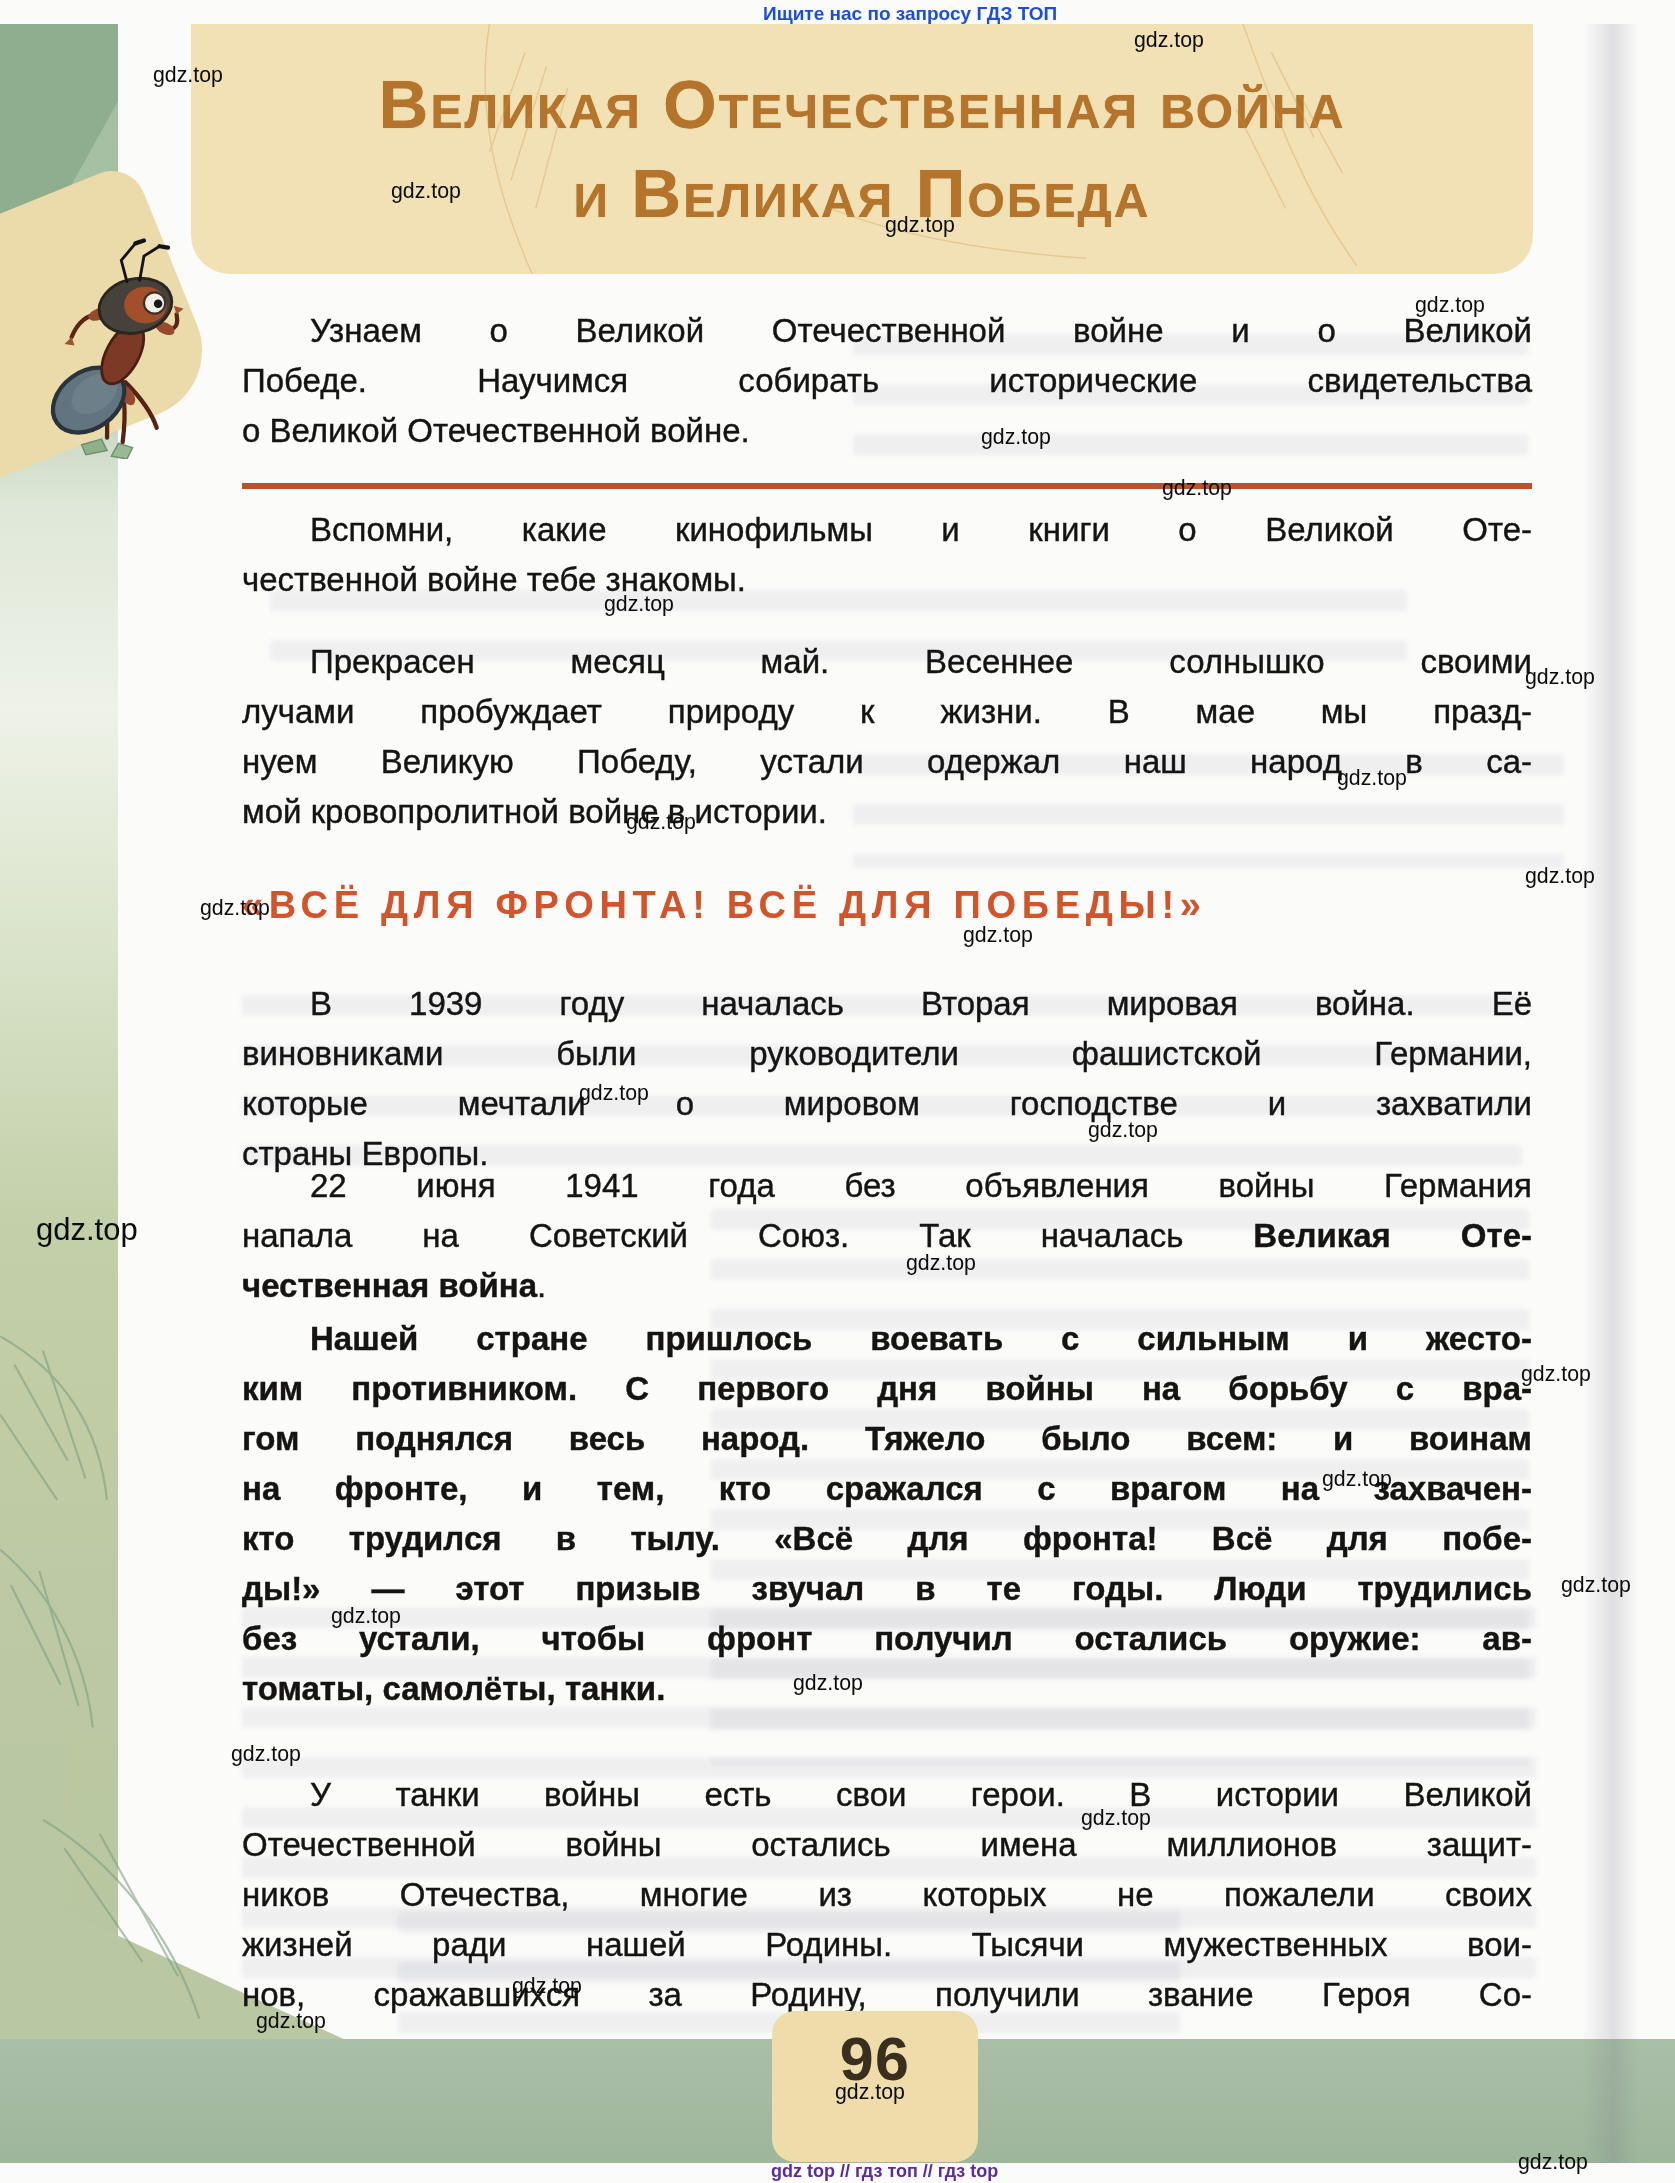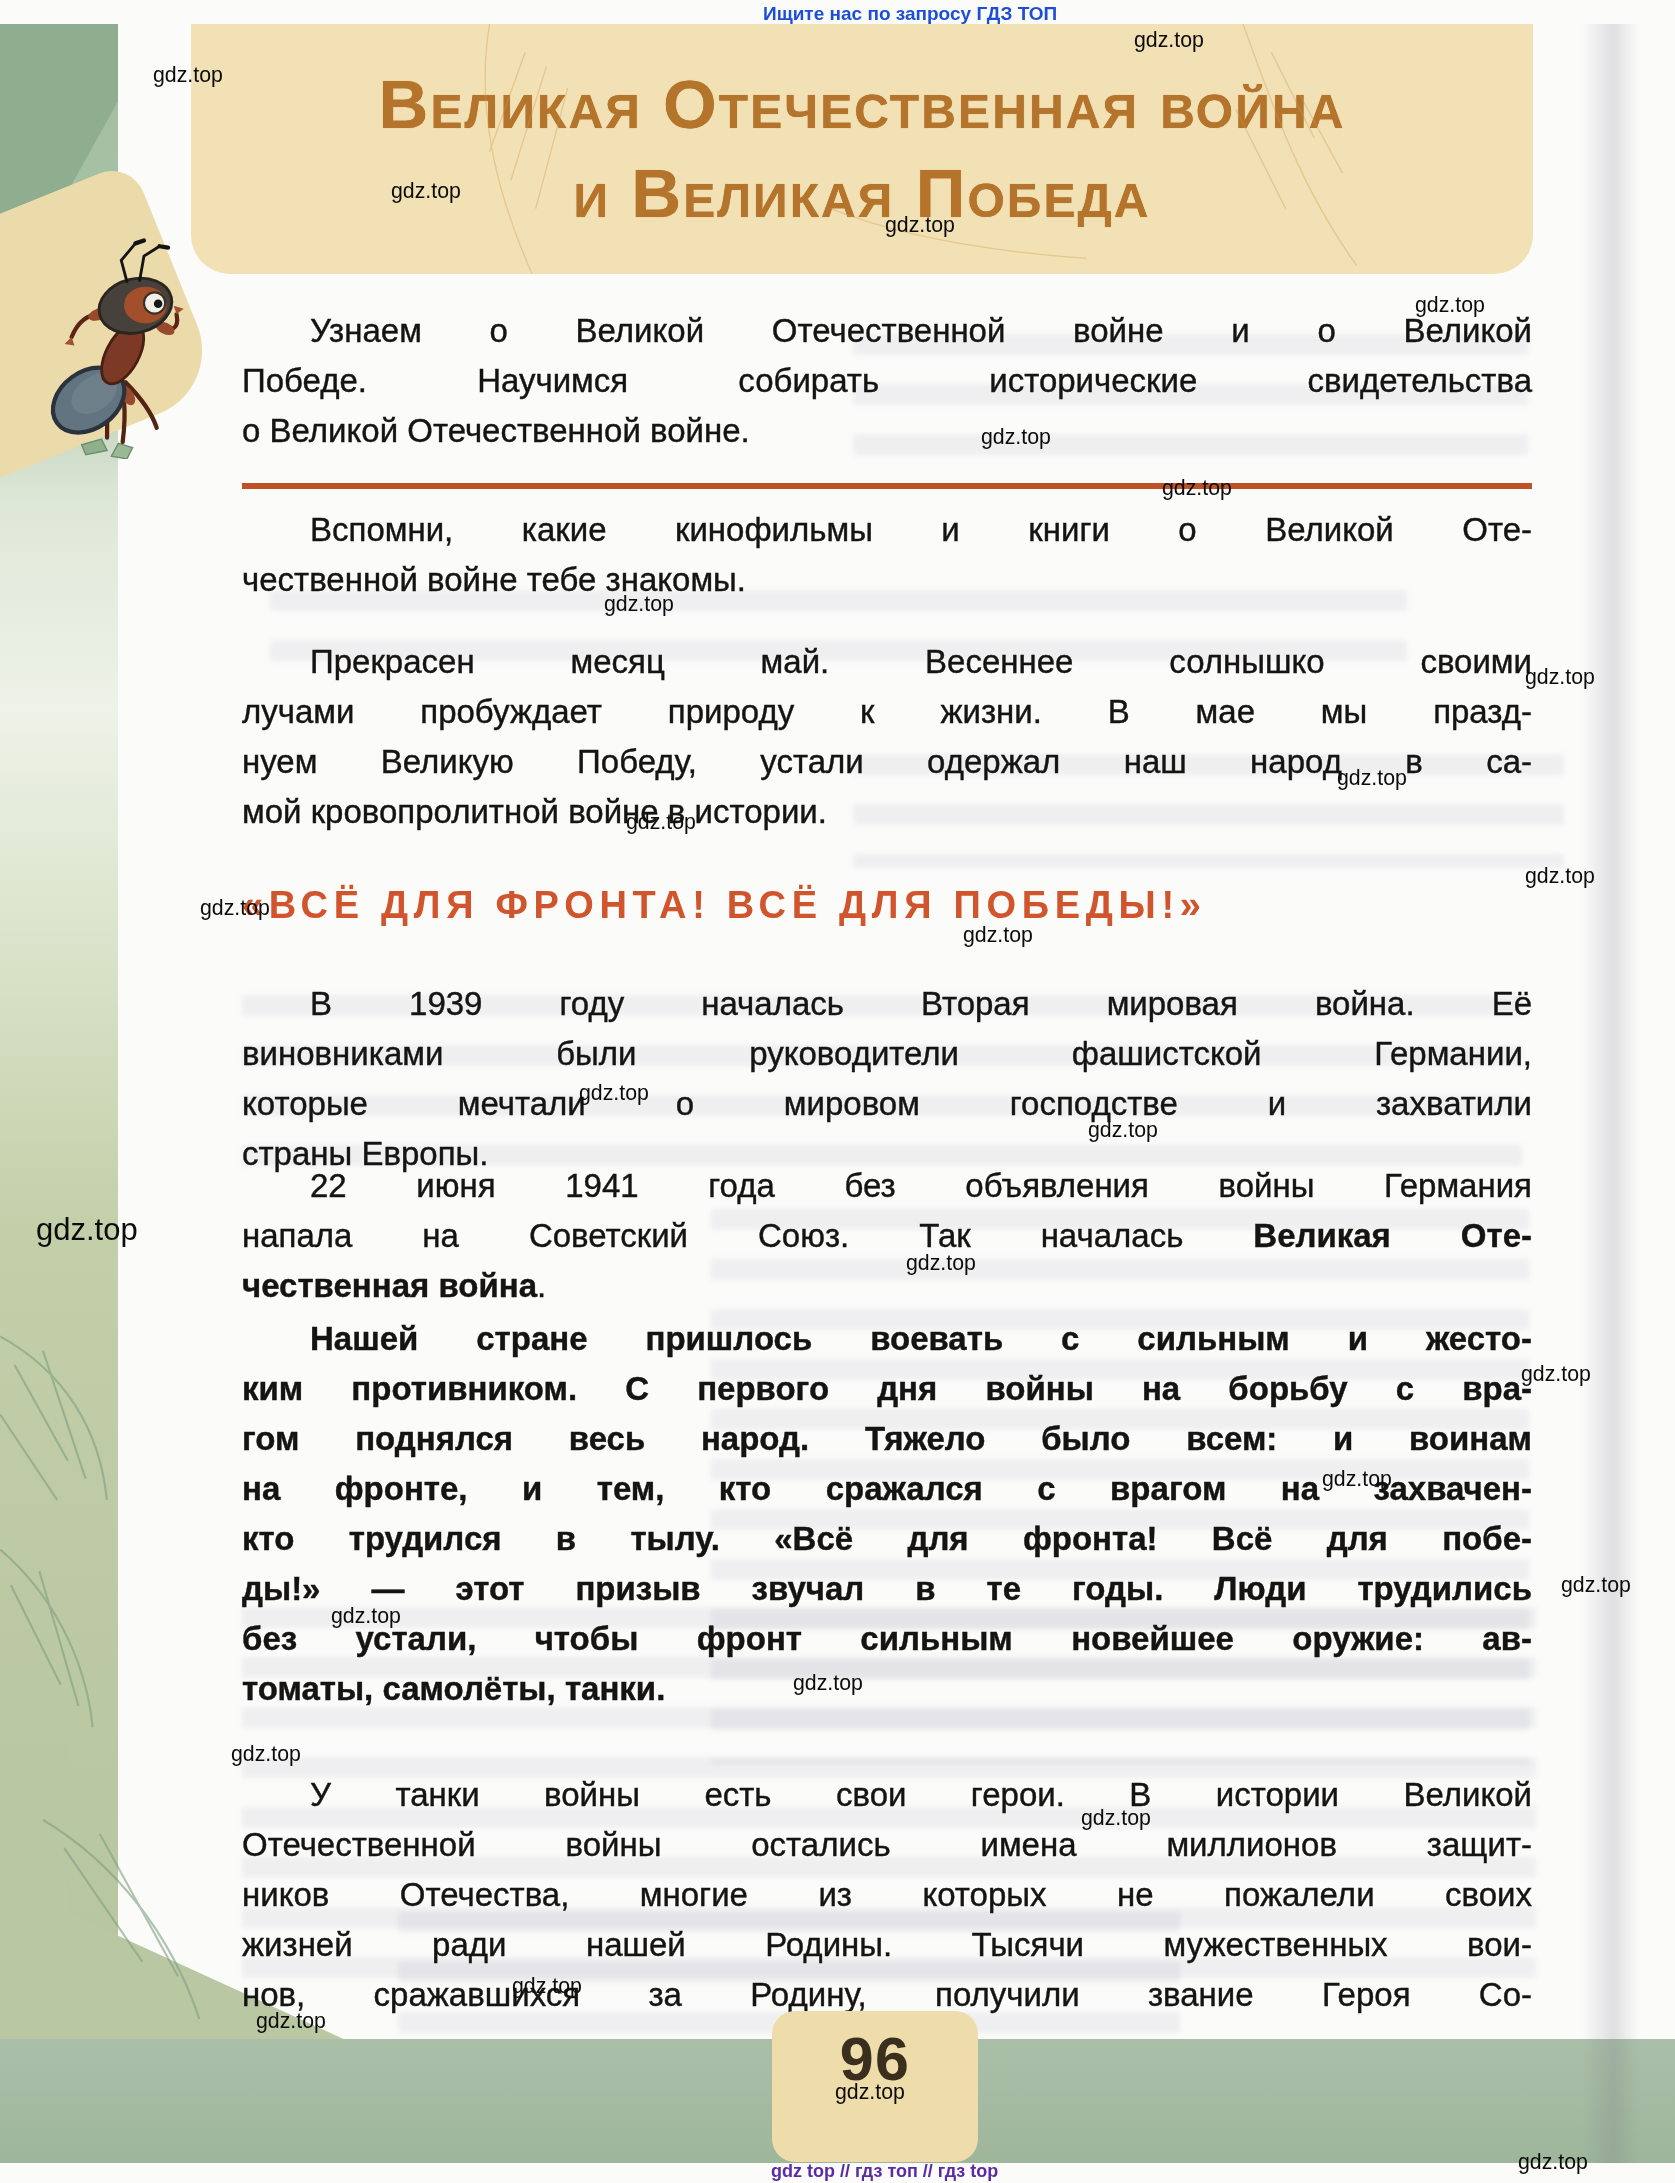--- a/index.html
+++ b/index.html
@@ -192,21 +192,21 @@
       <div class="line"><span>напала на Советский Союз. Так началась </span><b>Великая Оте-</b><span></span></div>
       <div class="line tail"><span></span><b>чественная война</b><span>.</span></div>
     </div>
   <div class="body-block" style="top:1314px;font-weight:bold;">
       <div class="line indent"><span>Нашей стране пришлось воевать с сильным и жесто-</span></div>
       <div class="line"><span>ким противником. С первого дня войны на борьбу с вра-</span></div>
       <div class="line"><span>гом поднялся весь народ. Тяжело было всем: и воинам</span></div>
       <div class="line"><span>на фронте, и тем, кто сражался с врагом на захвачен-</span></div>
       <div class="line"><span>кто трудился в тылу. «Всё для фронта! Всё для побе-</span></div>
       <div class="line"><span>ды!» — этот призыв звучал в те годы. Люди трудились</span></div>
-      <div class="line"><span>без устали, чтобы фронт сильным новейшее оружие: ав-</span></div>
+      <div class="line"><span>без устали, чтобы фронт получил остались оружие: ав-</span></div>
       <div class="line tail"><span>томаты, самолёты, танки.</span></div>
     </div>
   <div class="body-block" style="top:1770px;">
       <div class="line indent"><span>У танки войны есть свои герои. В истории Великой</span></div>
       <div class="line"><span>Отечественной войны остались имена миллионов защит-</span></div>
       <div class="line"><span>ников Отечества, многие из которых не пожалели своих</span></div>
       <div class="line"><span>жизней ради нашей Родины. Тысячи мужественных вои-</span></div>
       <div class="line"><span>нов, сражавшихся за Родину, получили звание Героя Со-</span></div>
     </div>
 

